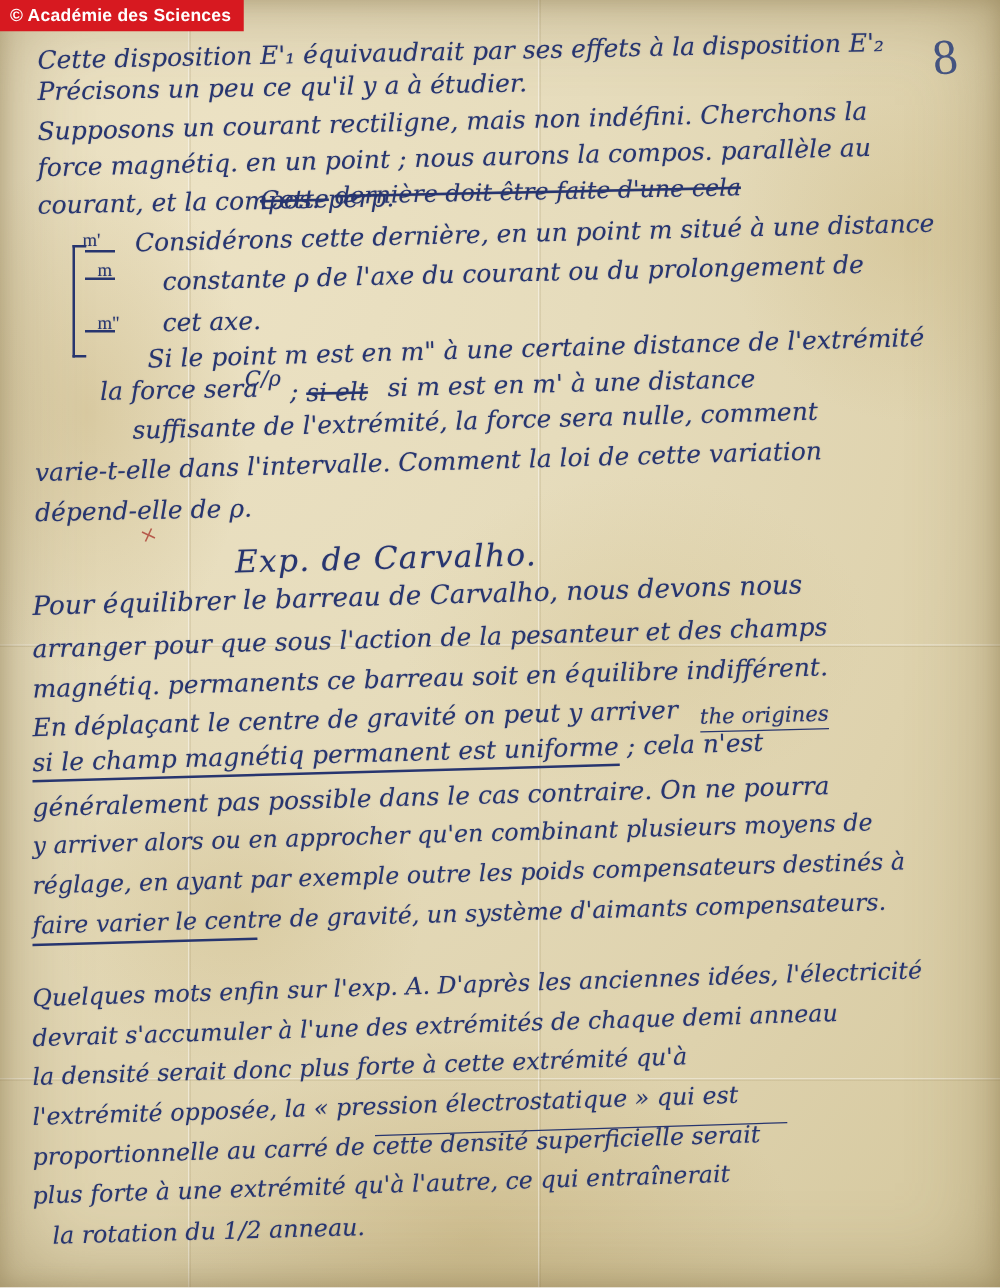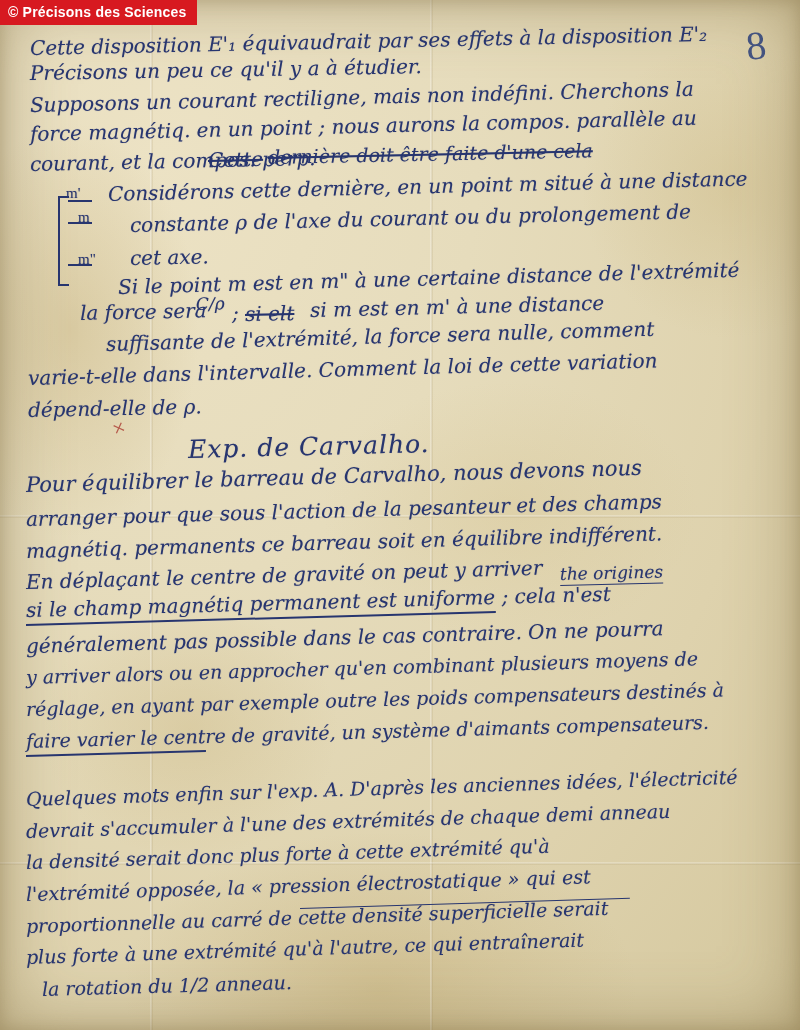--- a/index.html
+++ b/index.html
@@ -145,21 +145,21 @@
   <div class="stain s2"></div>
   <div class="stain s3"></div>
   <div class="stain s4"></div>
   <div class="stain s5"></div>
 
   <div class="crease crease-v" style="left:150px"></div>
   <div class="crease crease-v" style="left:430px"></div>
   <div class="crease crease-h" style="top:515px"></div>
   <div class="crease crease-h" style="top:862px"></div>
 
-  <div class="credit">© Précisons des Sciences</div>
+  <div class="credit">© Académie des Sciences</div>
 
   <div class="page-number">8</div>
 
   <div class="bracket" style="left:58px; top:196px; height:86px;"></div>
   <div class="tick" style="left:68px; top:200px; width:24px; height:2px;"></div>
   <div class="tick" style="left:68px; top:222px; width:24px; height:2px;"></div>
   <div class="tick" style="left:68px; top:264px; width:24px; height:2px;"></div>
   <div class="line smallmark" style="left:66px; top:186px;">m'</div>
   <div class="line smallmark" style="left:78px; top:210px;">m</div>
   <div class="line smallmark" style="left:78px; top:252px;">m"</div>

